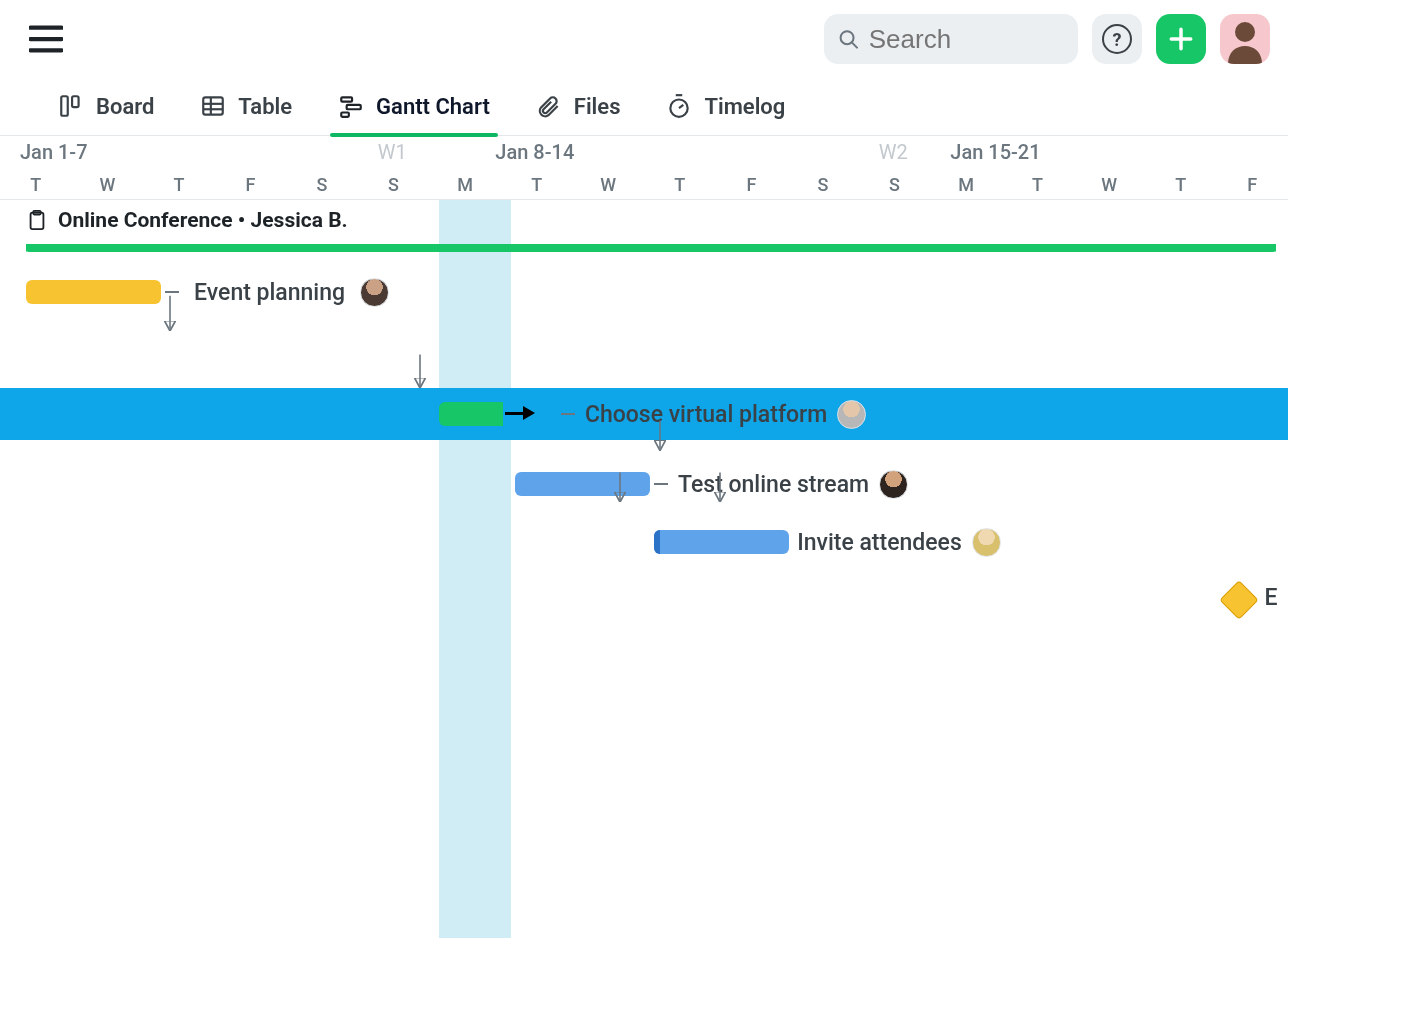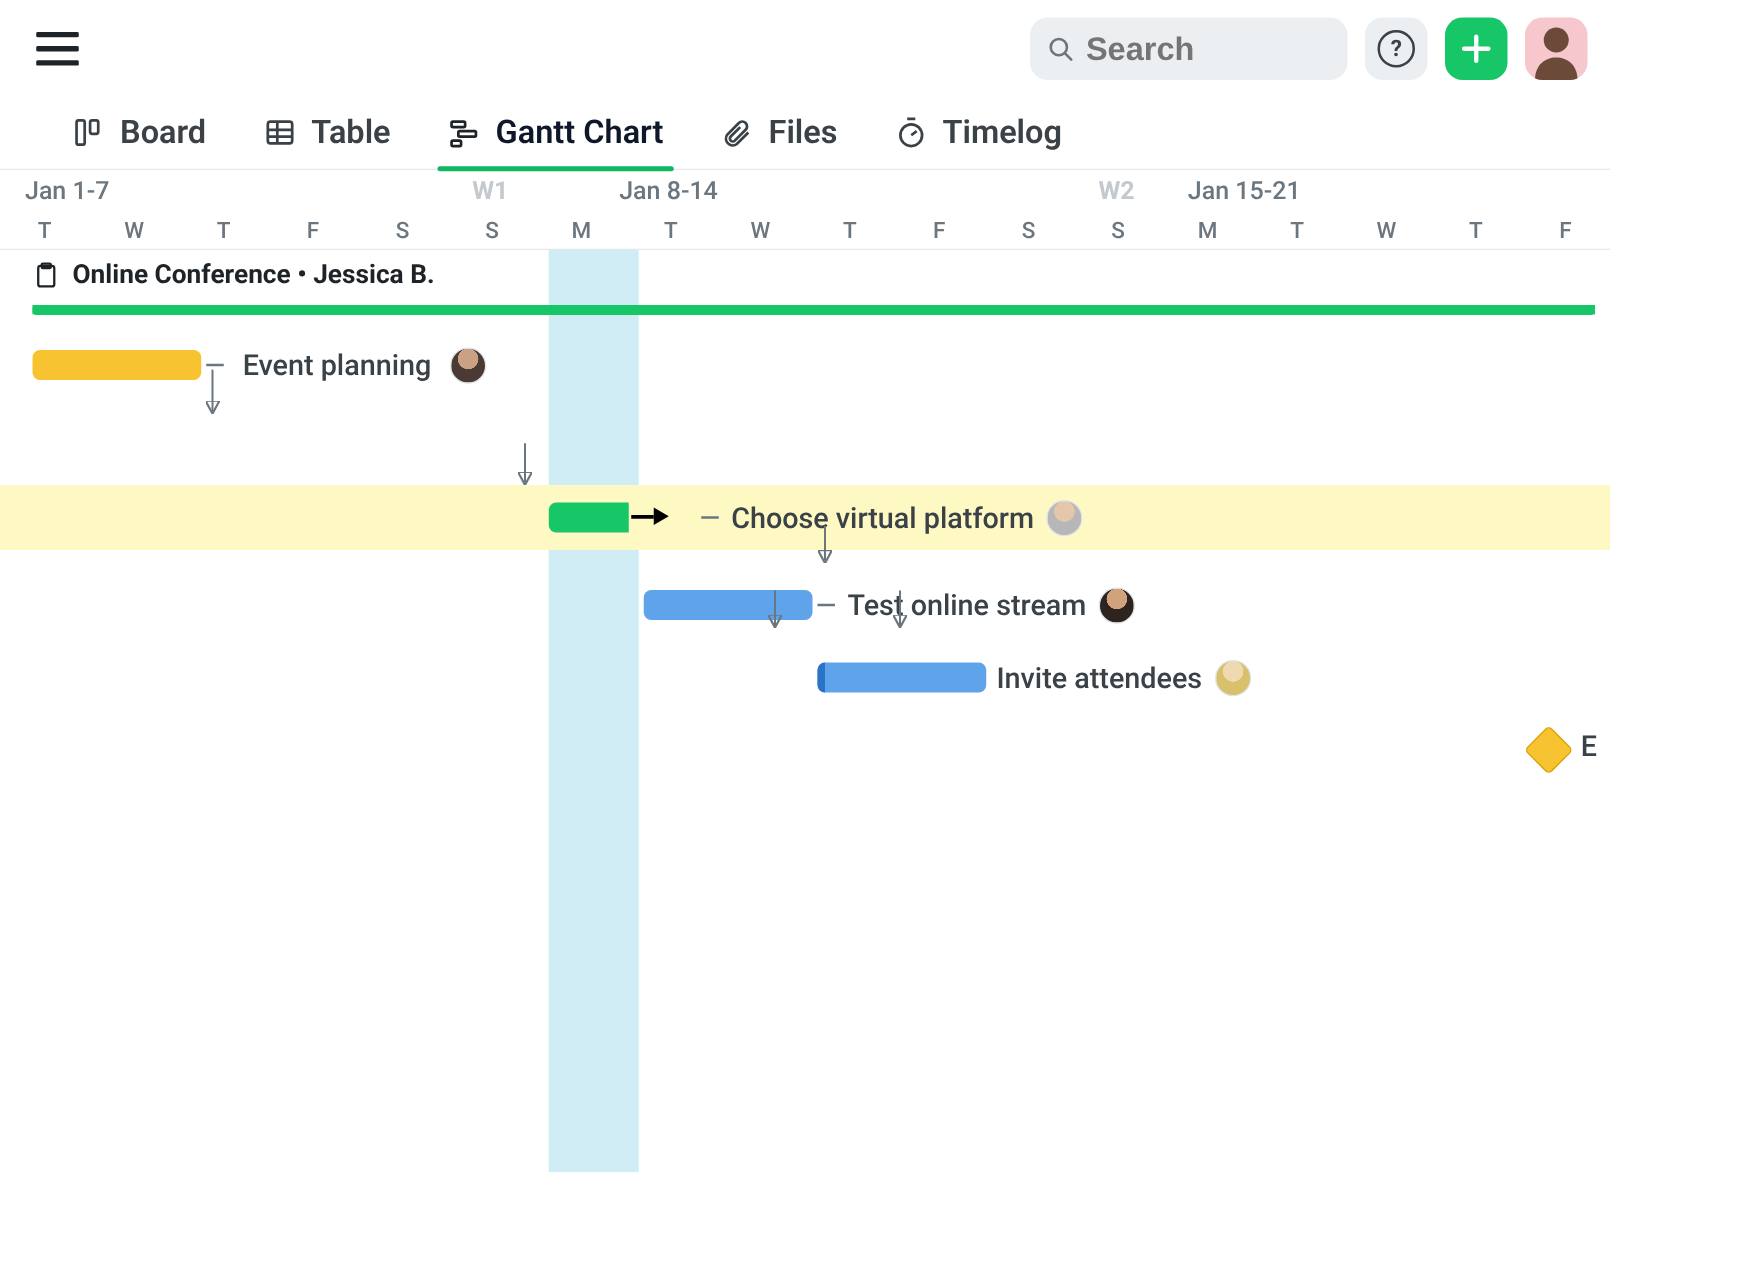--- a/index.html
+++ b/index.html
@@ -7,53 +7,53 @@
 
   
   .header { display: flex; align-items: center; height: 78px; padding: 0 18px 0 18px; gap: 14px; }
   .menu-btn { width: 56px; height: 54px; display:flex; align-items:center; justify-content:center; cursor:pointer; }
   .menu-btn svg { width: 34px; height: 28px; }
   .page-title { font-size: 34px; font-weight: 800; letter-spacing: -0.5px; }
 
   .header-right { margin-left: auto; display:flex; align-items:center; gap: 14px; }
   .search { display:flex; align-items:center; width: 254px; height: 50px; border-radius: 14px; background:#eceff2; padding: 0 14px; gap:10px; color:#6b767f; }
   .search svg { width: 24px; height:24px; stroke:#6b767f; }
-  .search input { border:none; background:transparent; outline:none; font-size: 26px; color:#7f1d1d; width: 100%; font-weight: bold; }
+  .search input { border:none; background:transparent; outline:none; font-size: 26px; color:#7f1d1d; width: 100%; }
   .help-btn { width:50px; height:50px; border-radius: 14px; background:#eceff2; display:flex; align-items:center; justify-content:center; color:#3a4147; }
   .help-btn .ring { width:30px; height:30px; border-radius:50%; border:2.5px solid #3a4147; display:flex; align-items:center; justify-content:center; font-size:18px; font-weight:700; }
   .add-btn { width:50px; height:50px; border-radius: 14px; background:#17c666; display:flex; align-items:center; justify-content:center; }
   .add-btn svg { width:26px; height:26px; stroke:#fff; }
   .avatar-btn { width:50px; height:50px; border-radius:14px; background:#f6c7cc; overflow:hidden; display:flex; align-items:center; justify-content:center; position:relative; }
   .avatar-btn .silhouette { width:50px; height:50px; }
 
   
   .tabs { display:flex; align-items:flex-end; gap: 38px; height:58px; padding: 0 12px 0 54px; border-bottom: 1.5px solid #e5e8eb; }
-  .tab { display:flex; align-items:center; gap:12px; font-size:26px; font-weight:600; color:#3a4147; height:58px; padding: 0 4px; cursor:pointer; position:relative;justify-content:flex-end; }
+  .tab { display:flex; align-items:center; gap:12px; font-size:22px; font-weight:600; color:#3a4147; height:58px; padding: 0 4px; cursor:pointer; position:relative;justify-content:flex-end; }
   .tab.active { color:#0f172a; }
   .tab.active::after { content:""; position:absolute; left:-4px; right:-4px; bottom:-1.5px; height:4px; background:#0fb762; border-radius:2px; }
   .tab svg { width:26px; height:26px; stroke:#3a4147; fill:none; stroke-width:2; }
   .tab.active svg { stroke:#1e2328; }
 
   
   .timeline { position:relative; height:802px; width:100%; overflow:hidden; }
   .colw { --col: 71.56px; } 
   .th-row1, .th-row2 { position:relative; width:100%; }
   .th-row1 { height:32px; }
   .th-row2 { height:32px; border-bottom:1px solid #e5e8eb; }
   .range-label { position:absolute; top:4px; font-size:20px; color:#6b767f; font-weight:500; }
-  .week-label { position:absolute; top:4px; font-size:20px; color:#c3c9ce; font-weight:700; }
+  .week-label { position:absolute; top:4px; font-size:20px; color:#c3c9ce; font-weight:400; }
   .day-cell { position:absolute; top:6px; width: var(--col); text-align:center; font-size:18px; color:#6b767f; font-weight:500; }
 
   
   .today-col { position:absolute; top:64px; bottom:0; background: rgba(150, 216, 232, 0.45); }
 
   
   .gantt-body { position:absolute; left:0; right:0; top:64px; bottom:0; }
   .row { position:absolute; left:0; right:0; height:64px; }
-  .row.highlight { background:#fef9c3; }
+  .row.highlight { background:#0ea5e9; }
 
   .project-head { display:flex; align-items:center; gap:10px; font-size:21px; font-weight:700; color:#1e2328; padding-left:26px; }
   .project-head svg { width:22px; height:24px; }
   .summary-bar { position:absolute; left:26px; right:12px; top:44px; height:8px; background:#17c666; border-radius:3px; }
   .summary-bar::before, .summary-bar::after { content:""; position:absolute; top:0; width:0; height:0; border-top:8px solid #17c666; }
   .summary-bar::before { left:0; border-right:8px solid transparent; }
   .summary-bar::after  { right:0; border-left:8px solid transparent; }
 
   .task-bar { position:absolute; height:24px; border-radius:6px; top:20px; }
   .bar-yellow { background:#f8c330; }

